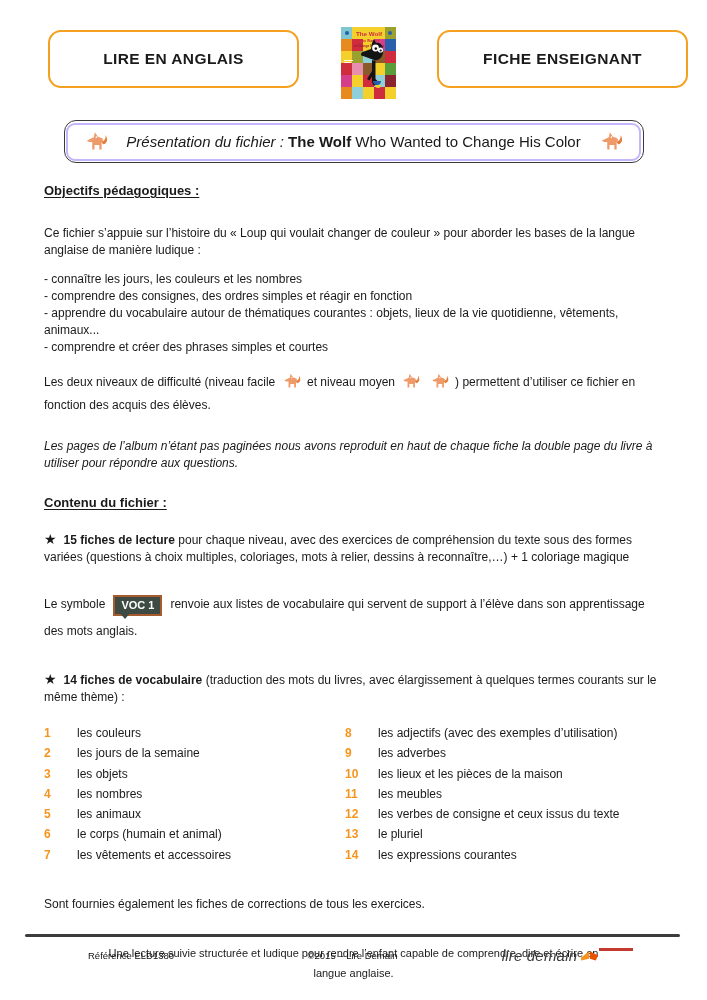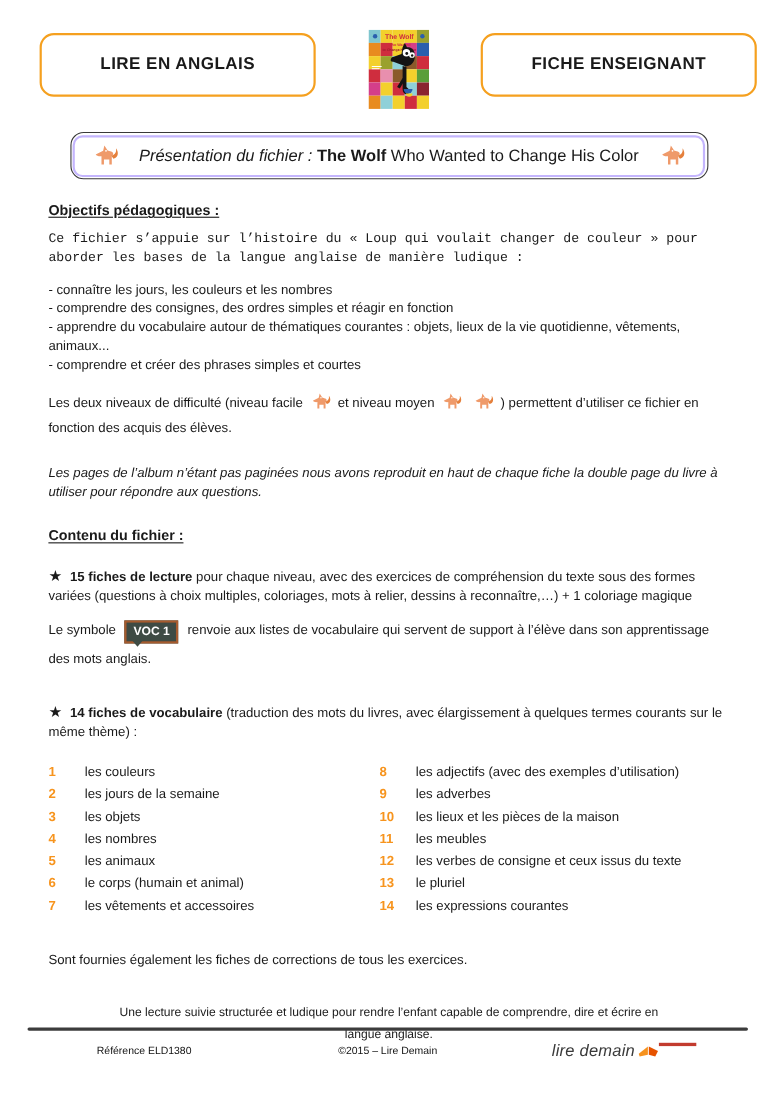--- a/index.html
+++ b/index.html
@@ -4,21 +4,21 @@
 <style>
   html,body { margin:0; padding:0; background:#ffffff; }
   .page {
     position:relative; width:707px; height:1000px; margin:0 auto;
     background:#ffffff; color:#1a1a1a;
     font-family:"Liberation Sans", sans-serif; overflow:hidden;
   }
 
   
   .top-row { display:flex; justify-content:space-between; align-items:flex-start;
-             padding:30px 19px 0 36px; }
+             padding:30px 19px 0 36px;margin-left:12px; }
   .label-box {
     width:247px; height:54px; border:2px solid #F5A01F; border-radius:13px;
     display:flex; align-items:center; justify-content:center;
     font-weight:bold; font-size:15.5px; letter-spacing:.4px; background:#fff;
   }
   .cover { width:55px; height:72px; margin-top:-3px; flex:0 0 auto; }
 
   
   .banner { width:578px; margin:21px auto 0; border:1.5px solid #3a3a3a;
             border-radius:12px; background:#fff; }
@@ -27,30 +27,30 @@
     display:flex; align-items:center; justify-content:space-between;
     padding:5px 13px; font-size:15px;
   }
   .banner-text { white-space:nowrap; }
   .banner-text .pfx { font-style:italic; }
   .banner-text .ttl { font-weight:bold; }
 
   
   .h-underline { margin:20px 44px 0; font-size:13px; font-weight:bold;
                  text-decoration:underline; text-underline-offset:2px; }
-  .para   { margin:11px 42px 0 44px; font-size:12px; line-height:17px;font-family:Liberation Mono, monospace; }
+  .para   { margin:27px 42px 0 44px; font-size:12px; line-height:17px; }
   .bullets{ margin:12px 42px 0 44px; font-size:12px; line-height:17px; }
   .para-icons { margin:15px 42px 0 44px; font-size:12px; line-height:23px; }
   .note-italic { margin:21px 42px 0 44px; font-size:12px; line-height:17px; font-style:italic; }
 
   .star-para { margin:21px 42px 0 44px; font-size:12px; line-height:17px; }
   .star { font-size:14px; margin-right:7px; }
   .bold { font-weight:bold; }
 
-  .voc-para { margin:9px 42px 0 44px; font-size:12px; line-height:27px; }
+  .voc-para { margin:25px 42px 0 44px; font-size:12px; line-height:27px; }
   .voc-badge {
     position:relative; display:inline-block; background:#3E4B44; color:#fff;
     border:2px solid #A65B2E; padding:0 6px; margin:0 8px;
     font-weight:bold; font-size:11px; line-height:17px; vertical-align:-1px;
   }
   .voc-badge::after {
     content:""; position:absolute; left:4px; bottom:-11px;
     border:6px solid transparent; border-top:7px solid #3E4B44;
   }
 

